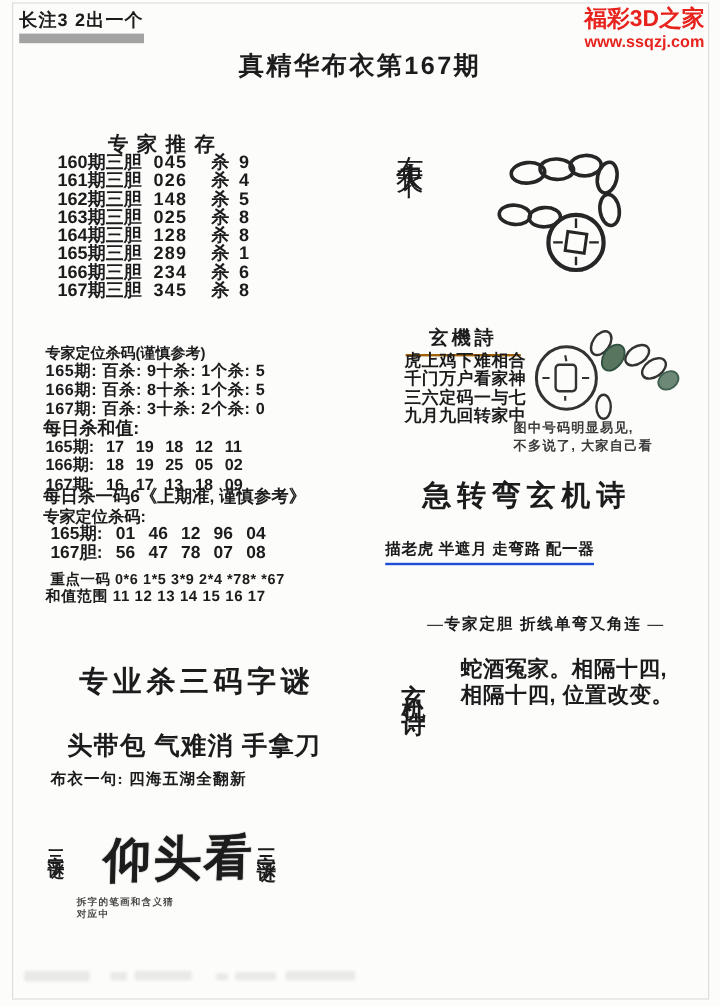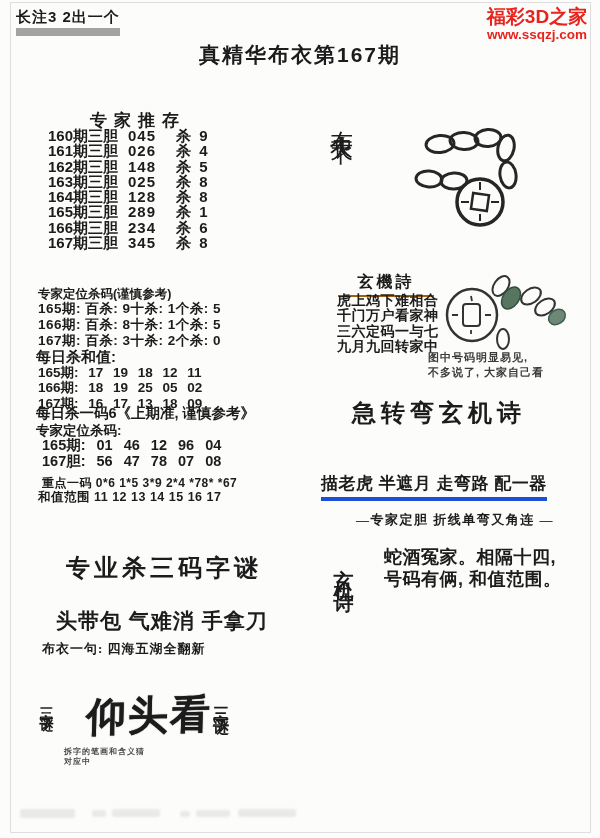--- a/index.html
+++ b/index.html
@@ -42,21 +42,21 @@
   .tz-big{left:86px;top:688px;font-size:40px;font-weight:900;font-family:"Liberation Serif","DejaVu Serif",serif;transform:rotate(-1.5deg) skewX(-3deg);letter-spacing:2px;text-shadow:0 0 1px #222;}
   .tz-caption{left:64px;top:747px;font-size:8px;font-weight:bold;color:#4a4a4a;line-height:10px;filter:blur(.4px);letter-spacing:1px;}
   
   .buyi-vert{left:326px;top:112px;font-size:23px;letter-spacing:5px;font-family:"Liberation Serif","DejaVu Serif",serif;}
   .chain-illu{left:403px;top:120px;}
   .poem-title{left:338px;top:272px;width:96px;text-align:center;font-size:16px;font-weight:900;border-bottom:2px solid #a16207;padding-bottom:2px;letter-spacing:3px;}
   .poem-lines{left:337px;top:293px;font-size:14px;font-weight:900;line-height:15.4px;letter-spacing:.5px;}
   .coin-illu{left:427px;top:270px;}
   .coin-caption{left:428px;top:350px;font-size:11px;font-weight:900;color:#3a3a3a;line-height:14.5px;letter-spacing:1px;}
   .turn-title{left:352px;top:397px;font-size:24px;font-weight:900;letter-spacing:5px;font-family:"Liberation Serif","DejaVu Serif",serif;}
-  .turn-line{left:321px;top:472px;font-size:17px;font-weight:900;border-bottom:4px solid #1d4ed8;padding-bottom:2px;letter-spacing:.5px;}
+  .turn-line{left:321px;top:449px;font-size:13px;font-weight:900;border-bottom:2px solid #1d4ed8;padding-bottom:2px;letter-spacing:.5px;}
   .expert-dan{left:330px;top:511px;width:250px;text-align:center;font-size:13px;font-weight:900;letter-spacing:1.5px;font-family:"Liberation Serif","DejaVu Serif",serif;}
   .mys-vert{left:331px;top:553px;font-size:20px;font-weight:900;letter-spacing:12px;}
   .mys-text{left:384px;top:547px;font-size:18px;font-weight:900;line-height:21.5px;letter-spacing:.5px;}
   
   .smudge{background:#bfbfbf;opacity:.3;filter:blur(1.2px);border-radius:2px;}
 </style>
 </head>
 <body>
 
 <div class="abs scan-frame"></div>
@@ -196,21 +196,21 @@
   <div>不多说了, 大家自己看</div>
 </div>
 
 <div class="abs turn-title">急转弯玄机诗</div>
 <div class="abs turn-line">描老虎 半遮月 走弯路 配一器</div>
 <div class="abs expert-dan">—专家定胆 折线单弯又角连  —</div>
 
 <div class="abs vtext mys-vert">玄机诗</div>
 <div class="abs mys-text">
   <div>蛇酒冤家。相隔十四,</div>
-  <div>号码有俩, 和值范围。</div>
+  <div>相隔十四, 位置改变。</div>
 </div>
 
 <div class="abs smudge" style="left:20px;top:809px;width:55px;height:9px;"></div>
 <div class="abs smudge" style="left:92px;top:810px;width:14px;height:7px;"></div>
 <div class="abs smudge" style="left:112px;top:809px;width:48px;height:8px;"></div>
 <div class="abs smudge" style="left:180px;top:811px;width:10px;height:6px;"></div>
 <div class="abs smudge" style="left:196px;top:810px;width:34px;height:7px;"></div>
 <div class="abs smudge" style="left:238px;top:809px;width:58px;height:8px;"></div>
 
 </body></html>

